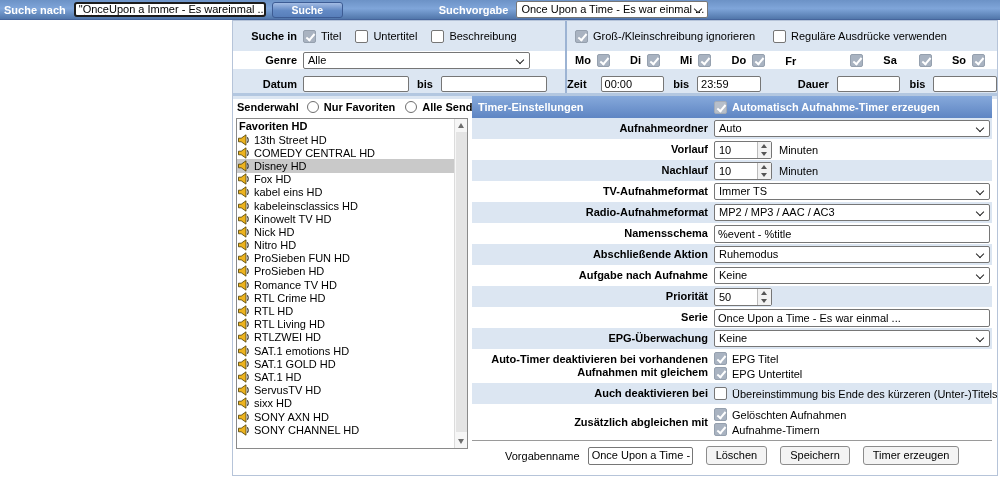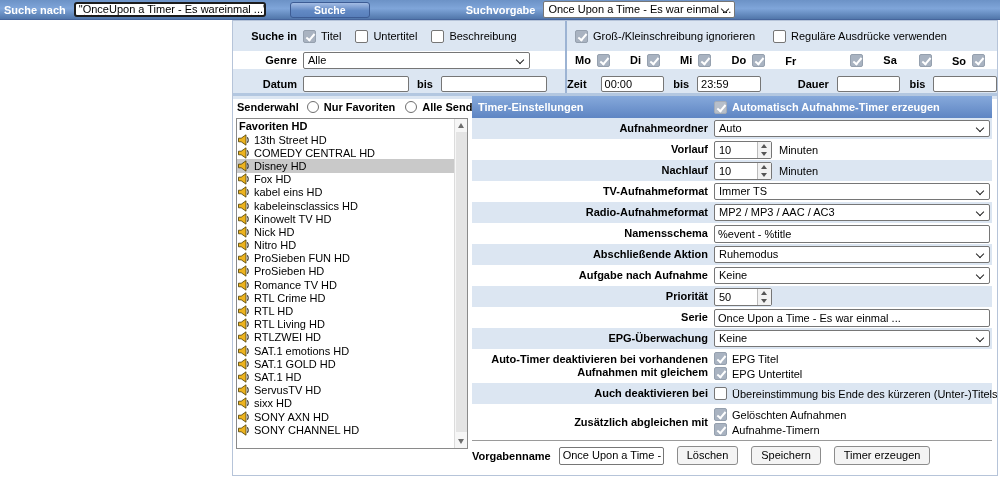--- a/index.html
+++ b/index.html
@@ -9,21 +9,21 @@
 
   
   .topbar{position:absolute;left:0;top:0;width:1000px;height:20px;
     background:linear-gradient(to bottom,#6c92c6 0%,#7fa5d9 45%,#5176aa 100%);
     display:flex;align-items:center;border-bottom:1px solid #46659c}
   .toplbl{color:#fff;font-weight:bold}
   .search-box{margin-left:8px;width:192px;height:15px;background:#fff;border:2px solid #1c1c1c;
     border-radius:3px;padding:0 3px;line-height:11px;white-space:nowrap;overflow:hidden;display:flex;align-items:center}
   .wavy{text-decoration:underline;text-decoration-style:wavy;text-decoration-color:#e03c31;
     text-decoration-thickness:1px;text-decoration-skip-ink:none}
-  .btn-suche{margin-left:24px;width:80px;height:16px;border:1px solid #3d5c94;border-radius:3px;
+  .btn-suche{margin-left:6px;width:71px;height:16px;border:1px solid #3d5c94;border-radius:3px;
     background:linear-gradient(to bottom,#a3bce4,#6289c4 55%,#587fba);color:#fff;font-weight:bold;
     text-align:center;line-height:14px;font-size:10.5px;cursor:pointer}
   .sel{position:relative;background:#fff;border:1px solid #767676;border-radius:2px;height:17px;
     line-height:15px;padding:0 16px 0 4px;overflow:hidden;white-space:nowrap;font-size:11px}
   .sel::after{content:'';position:absolute;right:6px;top:4px;width:5px;height:5px;
     border-right:1.6px solid #222;border-bottom:1.6px solid #222;transform:rotate(45deg)}
   .preset-sel{width:192px;margin-left:8px}
 
   
   .cb{display:inline-block;width:13px;height:13px;border:1px solid #767676;border-radius:2px;
@@ -83,30 +83,30 @@
   .tlab{width:236px;text-align:right;font-weight:bold;flex:none;line-height:13px}
   .tctl{margin-left:6px;flex:1;display:flex;align-items:center;white-space:nowrap}
   .wfull{width:276px}
   .stack{display:flex;flex-direction:column;gap:2px}
   .ckrow{display:flex;align-items:center}
   .sfx{margin-left:7px}
 
   .tfoot{position:absolute;left:239px;top:419px;width:520px;height:30px;border-top:1px solid #9a9a9a;
     display:flex;align-items:center}
   .finp{width:105px;height:18px;margin-left:8px}
-  .tfoot .flb{font-weight:bold}
+  .tfoot .flb{margin-left:33px;font-weight:normal}
 </style>
 </head>
 <body>
 
 <div class="topbar">
   <b class="toplbl" style="margin-left:4px">Suche nach</b>
   <div class="search-box">
     <span class="wavy">"Once</span>
-      <span> Upon a Timer - Es war </span>
+      <span> Upon a Immer - Es war </span>
       <span class="wavy">einmal ..."</span>
   </div>
   <div class="btn-suche">Suche</div>
   <b class="toplbl" style="margin-left:96px">Suchvorgabe</b>
   <div class="sel preset-sel">Once Upon a Time - Es war einmal ...</div>
 </div>
 
 <div class="main">
 
   <div class="frow fl blue" style="top:0">
@@ -154,21 +154,21 @@
           <span class="cb on" style="margin-left: 6px;"></span>
         </span>
         <span style="display: flex; align-items: flex-end; gap: 48px;">
           <b>Fr</b>
           <span class="cb on" style="margin-left: 6px;"></span>
         </span>
         <span style="display: flex; align-items: center; gap: 16px;">
           <b>Sa</b>
           <span class="cb on" style="margin-left: 6px;"></span>
         </span>
-        <span style="display: flex; align-items: flex-end;">
+        <span style="display: flex; align-items: center;">
           <b>So</b>
           <span class="cb on" style="margin-left: 6px;"></span>
         </span>
       </div>
   </div>
   <div class="frow fr blue" style="top:48px;">
     <b>Zeit</b>
     <div class="inp" style="margin-left:14px;width:66px">00:00</div>
     <b style="margin-left:9px">bis</b>
     <div class="inp" style="margin-left:8px;width:66px">23:59</div>

